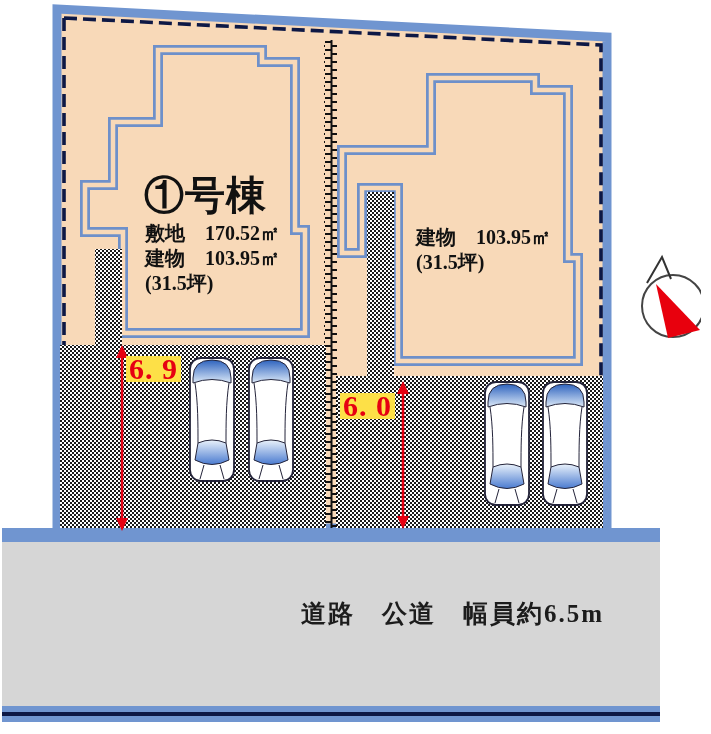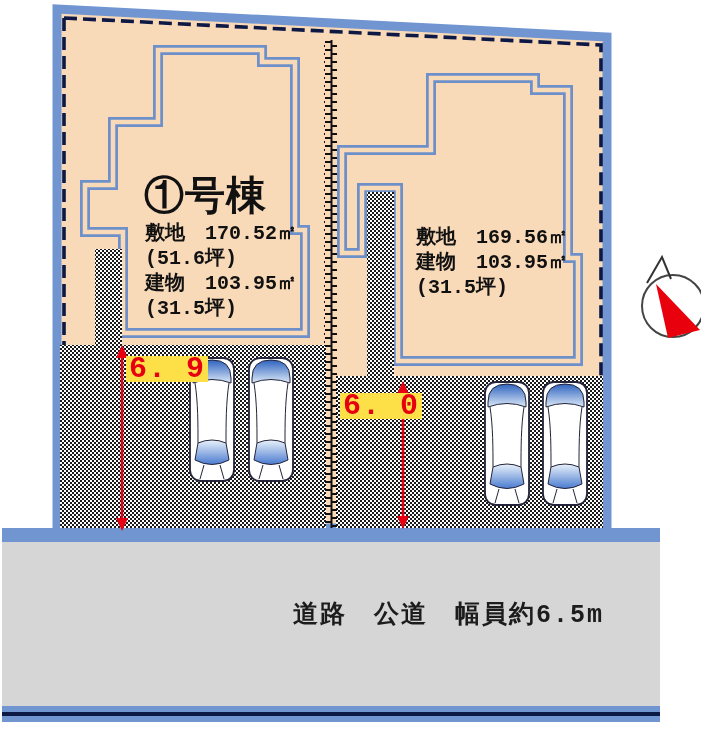--- a/index.html
+++ b/index.html
@@ -1,18 +1,18 @@
 <!DOCTYPE html>
 <html><head>
 <meta charset="utf-8">
 <style>
   html,body{margin:0;padding:0;background:#ffffff;}
   .stage{
     position:relative;width:701px;height:734px;background:#ffffff;
-    font-family:Liberation Mono, monospace;overflow:hidden;
+    font-family:Liberation Serif, serif;overflow:hidden;
   }
   .plan-svg{position:absolute;left:0;top:0;width:711px;height:734px;}
   .txt{position:absolute;color:#111;z-index:5;}
   .lot-title{font-size:40px;font-weight:bold;letter-spacing:1px;white-space:nowrap;}
   .lot-details{font-size:20px;font-weight:bold;line-height:25px;white-space:nowrap;margin-left:8px;}
   .lot-details div{white-space:pre;}
   .dim{
     font-size:30px;font-weight:bold;color:#e60012;background:#fde047;
     padding:0 3px;letter-spacing:1px;white-space:nowrap;line-height:26px;
   }
@@ -107,27 +107,25 @@
     <g>
       <circle cx="673" cy="306" r="31" fill="none" stroke="#444" stroke-width="2"></circle>
       <polyline points="647,283 662,257 671,279" fill="none" stroke="#333" stroke-width="2"></polyline>
       <polygon points="656,284 700,330 668,338" fill="#E8000D"></polygon>
     </g>
   </svg>
 
   <div class="txt lot-title" style="left:144px;top:168px">①号棟</div>
   <div class="txt lot-details" style="left:137px;top:221px">
     <div>敷地　170.52㎡</div>
-    <div>(51.6坪)</div>
     <div>建物　103.95㎡</div>
     <div>(31.5坪)</div>
   </div>
 
   <div class="txt lot-details" style="left:408px;top:225px">
-    <div>敷地　169.56㎡</div>
     <div>建物　103.95㎡</div>
     <div>(31.5坪)</div>
   </div>
 
   <div class="txt dim" style="left:126px;top:356px">6. 9</div>
   <div class="txt dim" style="left:340px;top:393px">6. 0</div>
 
   <div class="txt road-label">道路　公道　幅員約6.5m</div>
 </div>
 

